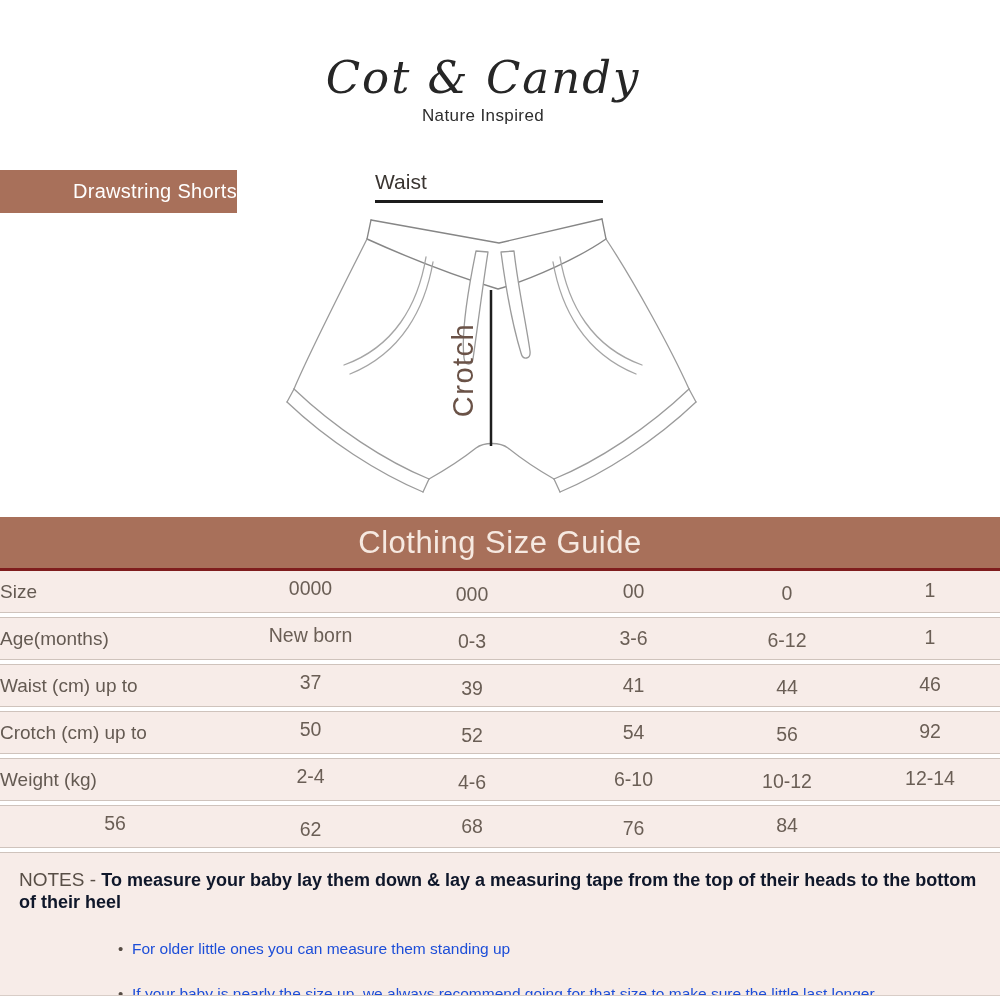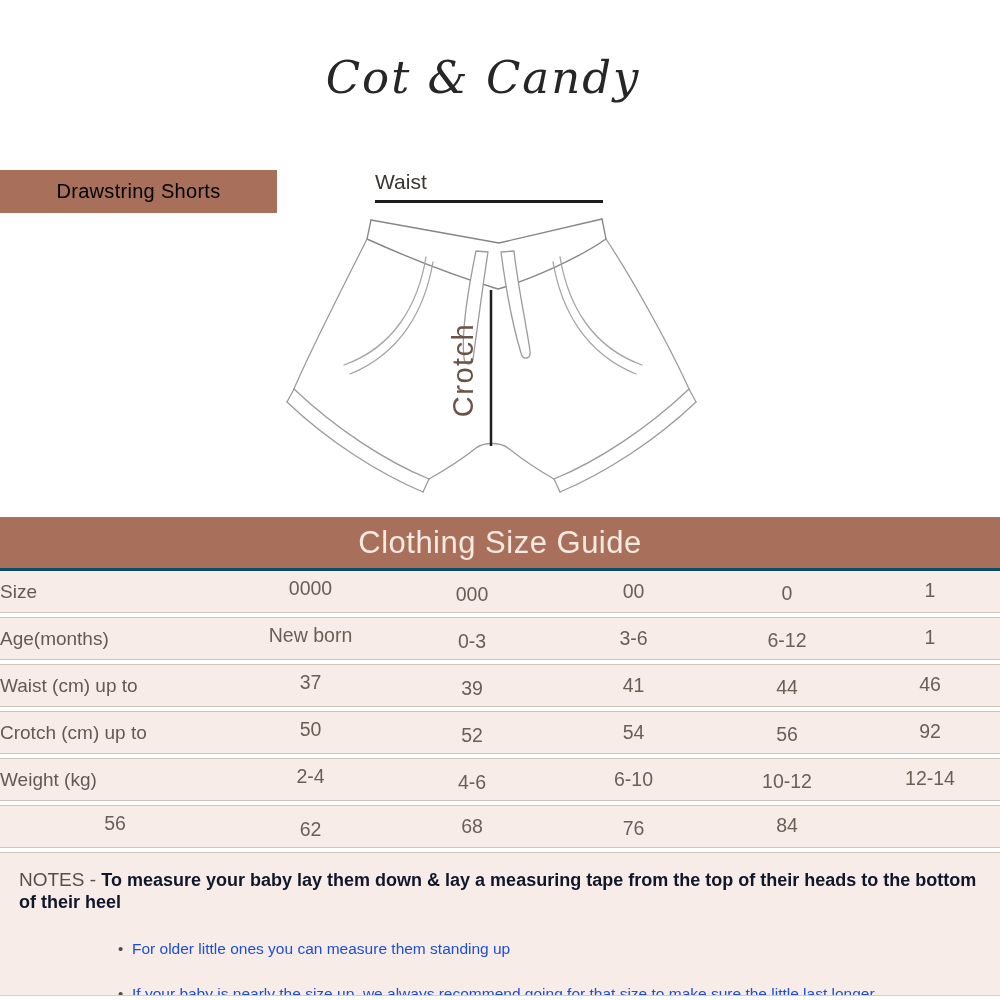--- a/index.html
+++ b/index.html
@@ -6,34 +6,34 @@
   html,body { width:1000px; height:1000px; background:#ffffff; font-family:"Liberation Sans", sans-serif; }
   #canvas { position:relative; width:1000px; height:1000px; background:#ffffff; overflow:hidden; }
 
   
   .logo-wrap { position:absolute; left:283px; top:52px; width:400px; text-align:center; }
   .brand-name { font-family:"DejaVu Serif", serif; font-style:italic; font-size:45px; line-height:1.15;
                 color:#262626; letter-spacing:2px; }
   .brand-tagline { margin-top:2px; font-size:17px; color:#2d2d2d; letter-spacing:0.4px; }
 
   
-  .product-banner { position:absolute; left:0; top:170px; width:277px; height:43px;
-                    background:#a8705a; color:#000000; display:flex; align-items:center; justify-content:center;
+  .product-banner { position:absolute; left:0; top:170px; width:237px; height:43px;
+                    background:#a8705a; color:#ffffff; display:flex; align-items:center; justify-content:flex-end;
                     font-size:20px; letter-spacing:0.3px; }
 
   
   .diagram { position:absolute; left:280px; top:168px; width:440px; height:349px; }
   .waist-label { position:absolute; left:95px; top:2px; width:228px; 
                  font-size:21px; color:#3a3531; }
   .waist-line { position:absolute; left:95px; top:32px; width:228px; height:3px; background:#1c1c1c; }
   .shorts-svg { position:absolute; left:0; top:27px; width:440px; height:320px; }
 
   
   .size-section { position:absolute; left:0; top:517px; width:1000px; height:483px; background:#f7ece8; }
-  .size-title-banner { height:54px; background:#a8705a; border-bottom:3px solid #0c4a6e;
+  .size-title-banner { height:54px; background:#a8705a; border-bottom:3px solid #7f1d1d;
                        display:flex; align-items:center; justify-content:center;
                        color:#f6e9e1; font-size:31px; letter-spacing:0.5px; }
   .trow { display:grid; grid-template-columns:230px 161px 162px 161px 146px 1fr;
           height:41px; align-items:center; }
   .tlabel { font-size:19px; color:#645a52; }
   .tcell  { text-align:center; font-size:19.5px; color:#6a5e55; }
   .tcell.c0 { transform:translateY(-3px); }
   .tcell.c1 { transform:translateY(3px); }
   .tcell.c2 { transform:translateY(0); }
   .tcell.c3 { transform:translateY(2px); }
@@ -56,20 +56,21 @@
   .bottom-divider { position:absolute; left:0; bottom:0; width:100%; height:5px;
                     background:#ffffff; border-top:1px solid #d8cdc7; }
 </style>
 </head>
 <body>
 
 <div id="canvas">
 
   <div class="logo-wrap">
     <div class="brand-name">Cot &amp; Candy</div>
+    <div class="brand-tagline">Nature Inspired</div>
   </div>
 
   <div class="product-banner">
     <span>Drawstring Shorts</span>
   </div>
 
   <div class="diagram">
     <div class="waist-label">Waist</div>
     <div class="waist-line"></div>
     <svg class="shorts-svg" viewBox="0 0 440 320" xmlns="http://www.w3.org/2000/svg">

